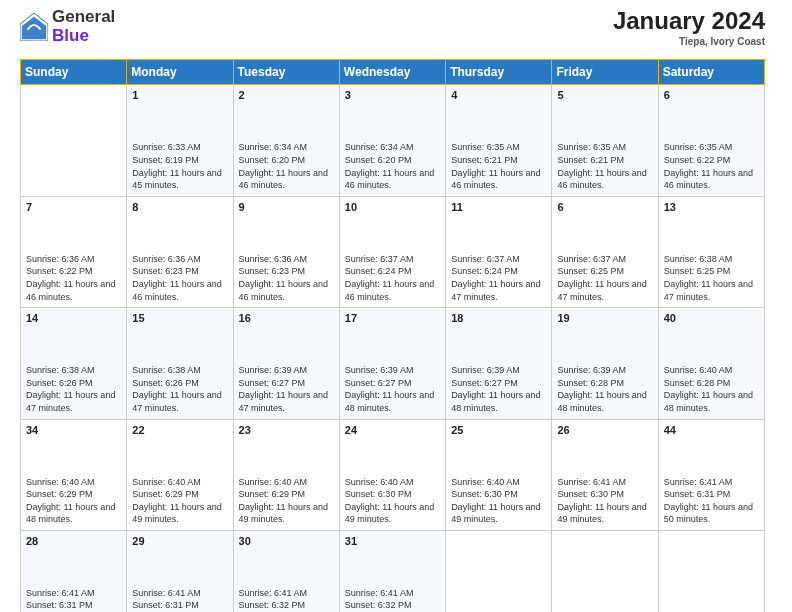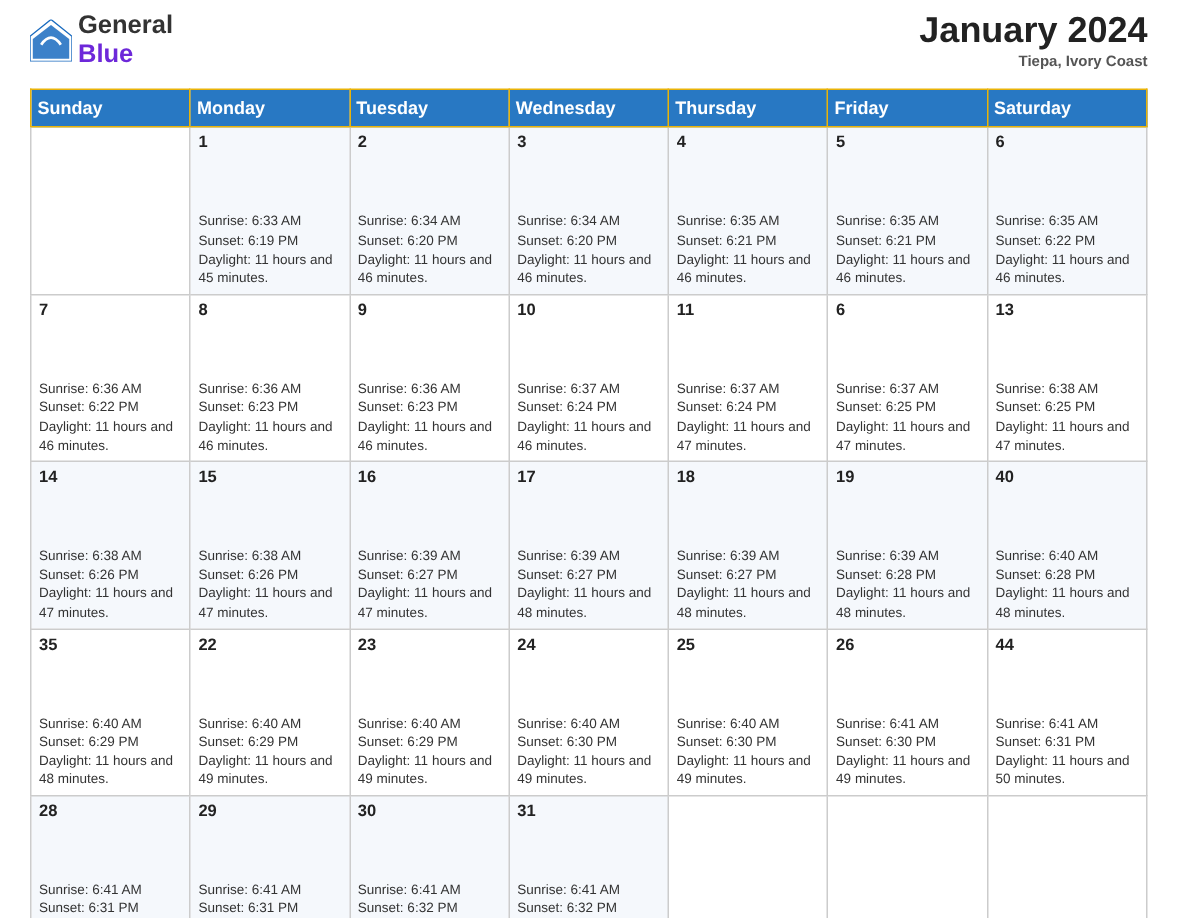--- a/index.html
+++ b/index.html
@@ -213,21 +213,21 @@
             <span class="day-number">19</span>
             <div class="cell-info">Sunrise: 6:39 AM<br>Sunset: 6:28 PM<br>Daylight: 11 hours and 48 minutes.</div>
           </td>
           <td>
             <span class="day-number">40</span>
             <div class="cell-info">Sunrise: 6:40 AM<br>Sunset: 6:28 PM<br>Daylight: 11 hours and 48 minutes.</div>
           </td>
         </tr>
         <tr>
           <td>
-            <span class="day-number">35</span>
+            <span class="day-number">34</span>
             <div class="cell-info">Sunrise: 6:40 AM<br>Sunset: 6:29 PM<br>Daylight: 11 hours and 48 minutes.</div>
           </td>
           <td>
             <span class="day-number">22</span>
             <div class="cell-info">Sunrise: 6:40 AM<br>Sunset: 6:29 PM<br>Daylight: 11 hours and 49 minutes.</div>
           </td>
           <td>
             <span class="day-number">23</span>
             <div class="cell-info">Sunrise: 6:40 AM<br>Sunset: 6:29 PM<br>Daylight: 11 hours and 49 minutes.</div>
           </td>

